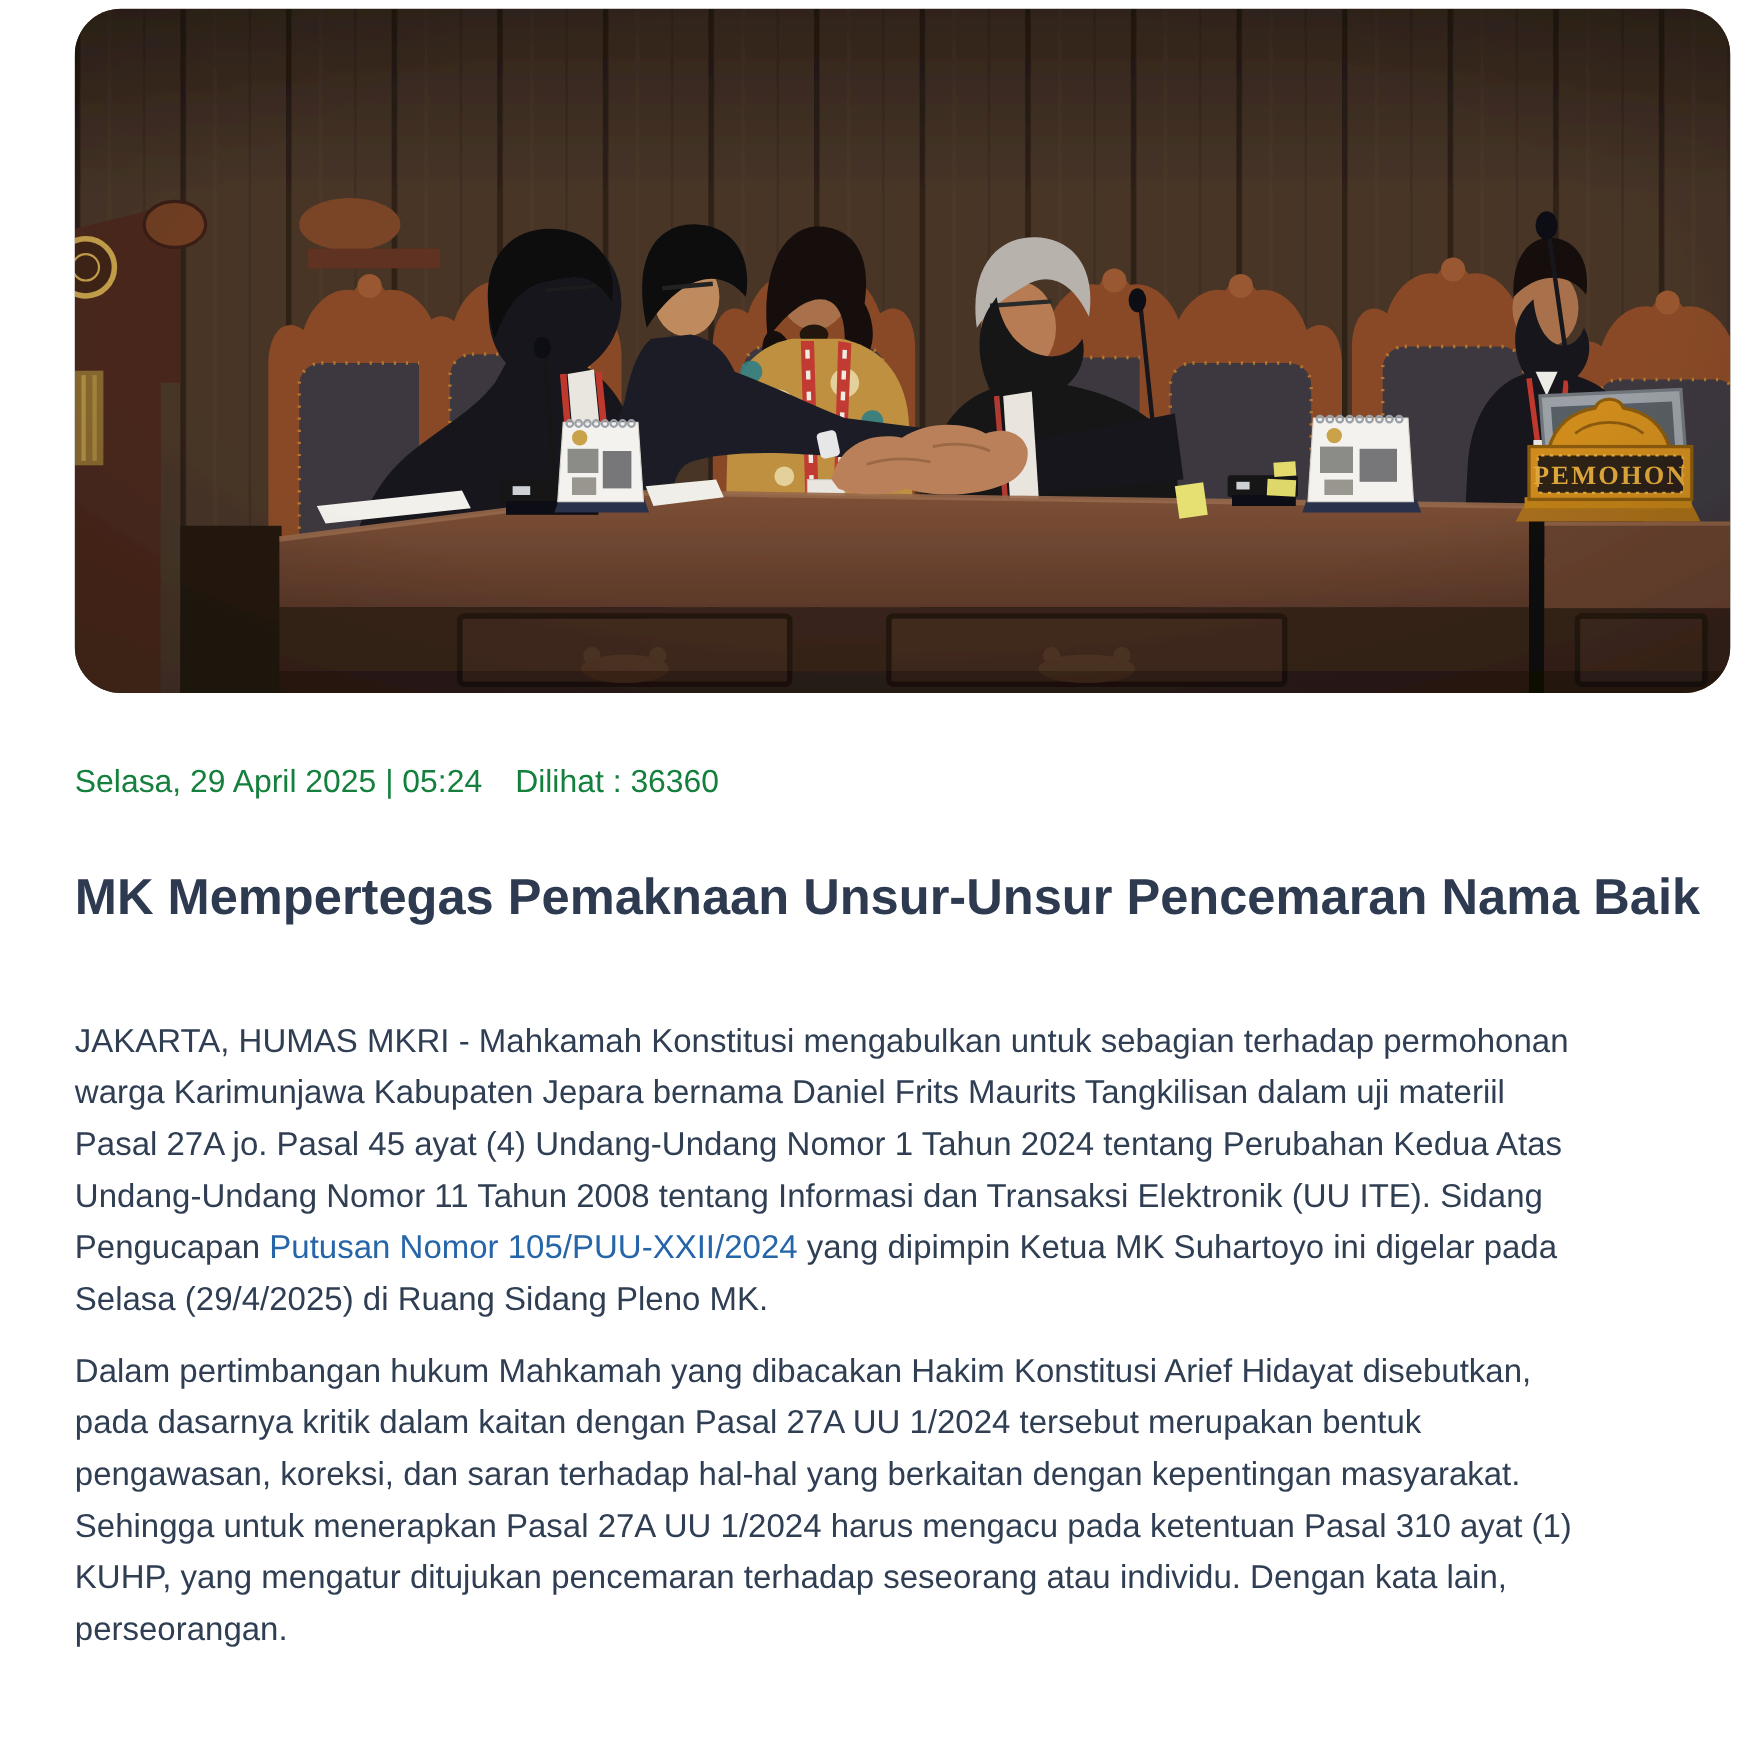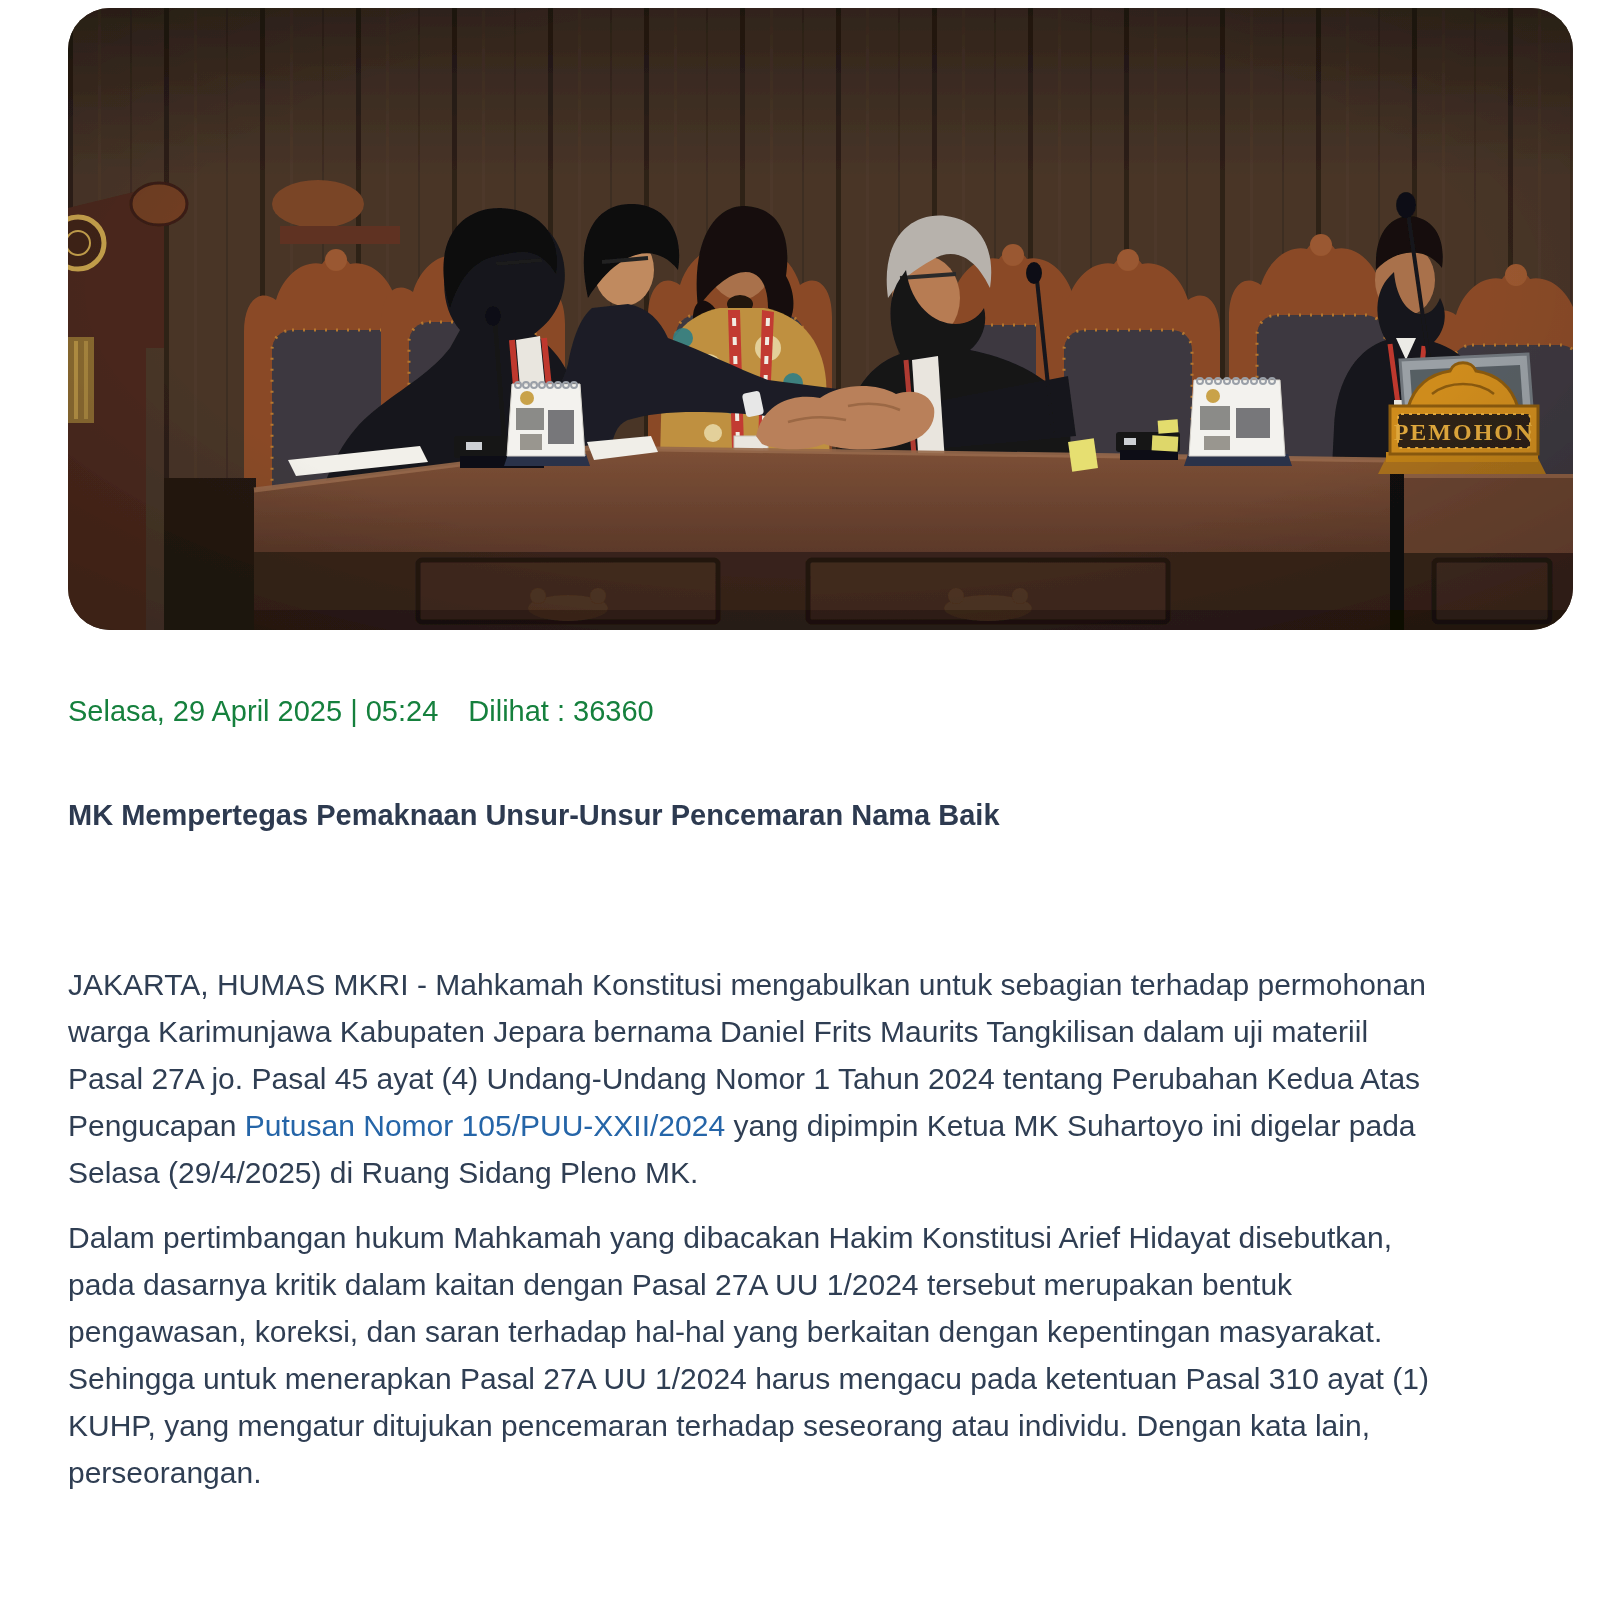--- a/index.html
+++ b/index.html
@@ -1,22 +1,22 @@
 <!DOCTYPE html>
 <html><head>
 <meta charset="utf-8">
 <style>
   html,body{margin:0;padding:0;background:#ffffff;}
   body{width:1600px;height:1600px;overflow:hidden;font-family:"Liberation Sans",sans-serif;}
   .photo-wrap{margin:8px 0 0 68px;width:1505px;height:622px;border-radius:42px;overflow:hidden;position:relative;background:#473528;}
   .photo-wrap svg{display:block;width:100%;height:100%;}
   .article{padding-left:68px;}
   .meta{margin-top:64px;display:flex;gap:30px;font-size:29px;line-height:34px;color:#15803d;}
-  .title{margin:58px 0 0 0;font-size:29px;line-height:59px;font-weight:700;color:#2d3a50;}
-  .para{margin-top:116px;font-size:30px;line-height:47px;color:#2f3e53;}
+  .title{margin:58px 0 0 0;font-size:46px;line-height:59px;font-weight:700;color:#2d3a50;}
+  .para{margin-top:78px;font-size:30px;line-height:47px;color:#2f3e53;}
   .para.second{margin-top:18px;}
   .tline{white-space:pre;}
   .pline{white-space:pre;}
   .pline span{white-space:pre;}
   a.doc-link{color:#2565a8;text-decoration:none;cursor:pointer;}
   
   .cw{fill:#8a4a28;}.cw2{fill:#9a5830;}
   .cp{fill:#3d383f;stroke:#b5772f;stroke-width:3;stroke-dasharray:2 9;}
   .wood-seam{fill:#2e2017;}
 </style>
@@ -261,20 +261,21 @@
 
   <h1 class="title">
       <div class="tline">MK Mempertegas Pemaknaan Unsur-Unsur Pencemaran Nama Baik</div>
     </h1>
 
   <div class="para">
     <div>
         <div class="tline">JAKARTA, HUMAS MKRI - Mahkamah Konstitusi mengabulkan untuk sebagian terhadap permohonan</div>
         <div class="tline">warga Karimunjawa Kabupaten Jepara bernama Daniel Frits Maurits Tangkilisan dalam uji materiil</div>
         <div class="tline">Pasal 27A jo. Pasal 45 ayat (4) Undang-Undang Nomor 1 Tahun 2024 tentang Perubahan Kedua Atas</div>
+        <div class="tline">Undang-Undang Nomor 11 Tahun 2008 tentang Informasi dan Transaksi Elektronik (UU ITE). Sidang</div>
       </div>
     <div class="pline"><span>Pengucapan </span><a class="doc-link">Putusan Nomor 105/PUU-XXII/2024</a><span> yang dipimpin Ketua MK Suhartoyo ini digelar pada</span></div>
     <div class="tline">Selasa (29/4/2025) di Ruang Sidang Pleno MK.</div>
   </div>
 
   <div class="para second">
       <div class="tline">Dalam pertimbangan hukum Mahkamah yang dibacakan Hakim Konstitusi Arief Hidayat disebutkan,</div>
       <div class="tline">pada dasarnya kritik dalam kaitan dengan Pasal 27A UU 1/2024 tersebut merupakan bentuk</div>
       <div class="tline">pengawasan, koreksi, dan saran terhadap hal-hal yang berkaitan dengan kepentingan masyarakat.</div>
       <div class="tline">Sehingga untuk menerapkan Pasal 27A UU 1/2024 harus mengacu pada ketentuan Pasal 310 ayat (1)</div>

